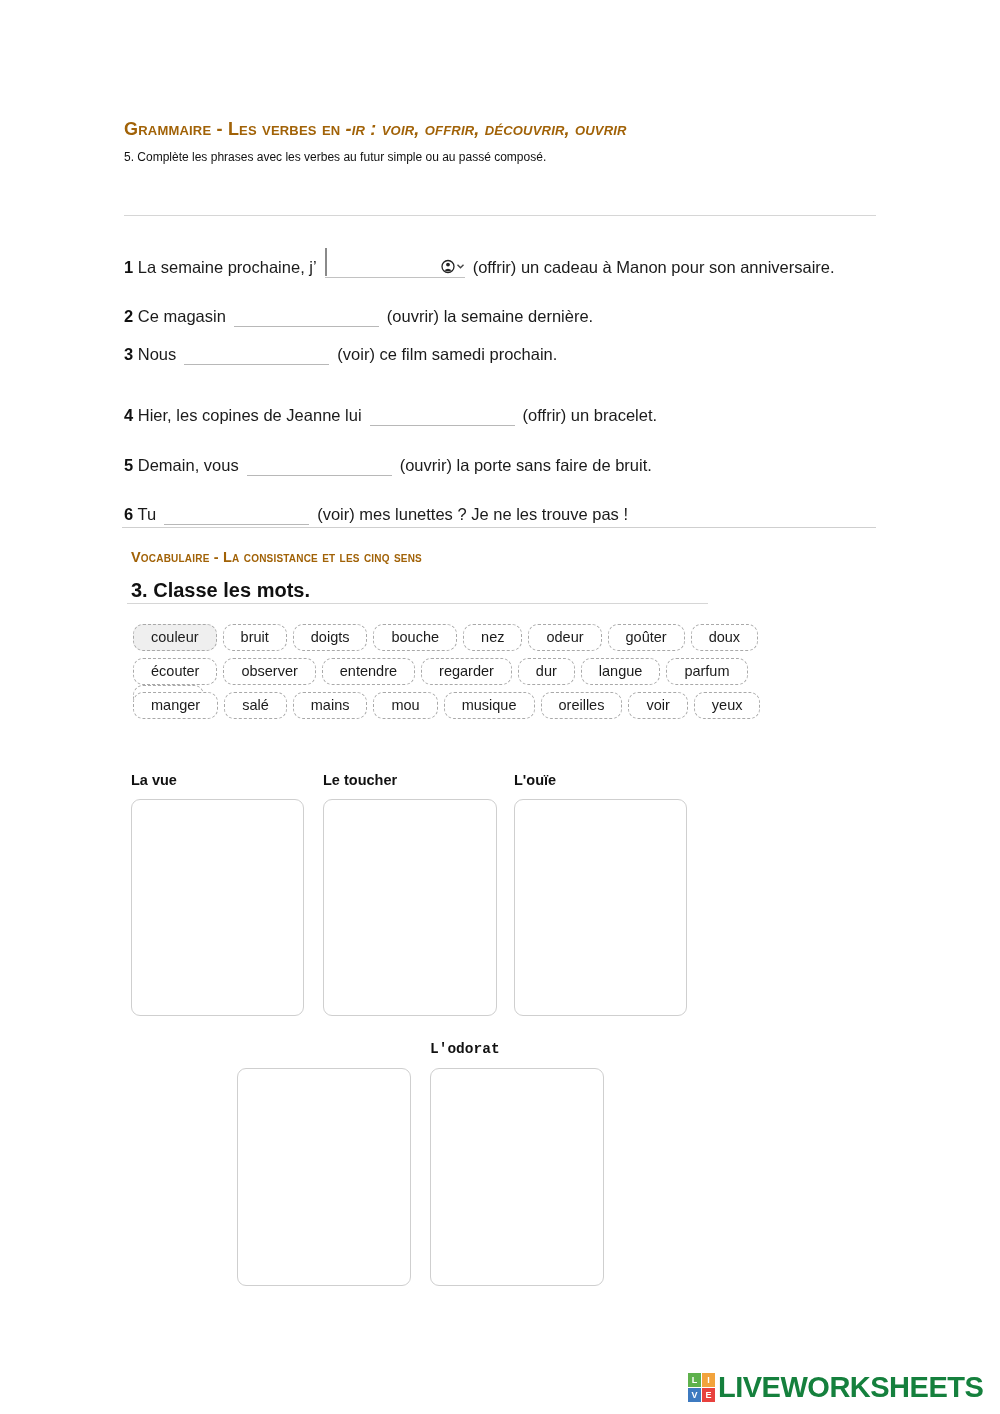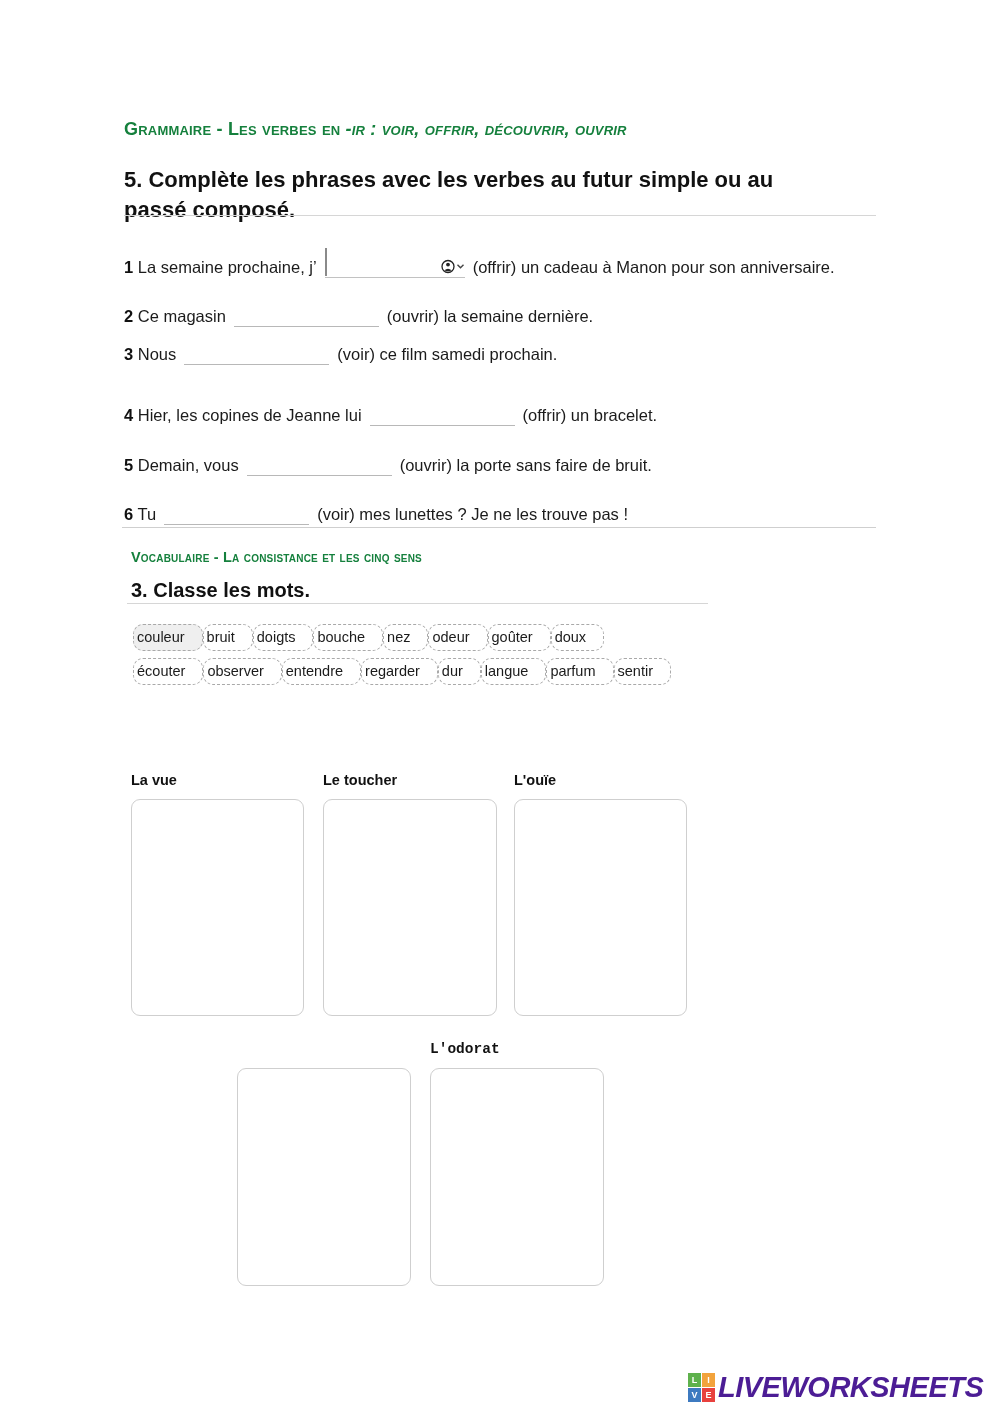--- a/index.html
+++ b/index.html
@@ -1,24 +1,24 @@
 <!DOCTYPE html>
 <html><head>
 <meta charset="utf-8">
 <style>
   * { margin:0; padding:0; box-sizing:border-box; }
   html,body { background:#ffffff; }
   .page {
     position:relative; width:1000px; height:1414px; background:#ffffff;
     font-family:"Liberation Sans", sans-serif; color:#1b1b1b; overflow:hidden;
   }
-  .sc { font-variant:small-caps; font-weight:bold; color:#15803d; }
+  .sc { font-variant:small-caps; font-weight:bold; color:#a16207; }
   .grammar-heading { position:absolute; left:124px; top:119px; font-size:18px; letter-spacing:.2px; white-space:nowrap; }
   .grammar-heading .verbs { font-style:italic; }
-  .exercise-title { position:absolute; left:124px; top:165px; width:690px; font-size:22px; font-weight:bold; line-height:1.35; color:#111; }
+  .exercise-title { position:absolute; left:124px; top:149px; width:690px; font-size:12px; font-weight:normal; line-height:1.35; color:#111; }
   .divider { position:absolute; height:0; border-top:1px solid #d6d6d6; }
   .divider.d1 { left:124px; top:215px; width:752px; }
   .divider.d2 { left:122px; top:527px; width:754px; border-color:#cfcfcf; }
   .divider.d3 { left:127px; top:603px; width:581px; }
 
   .sentence { position:absolute; left:124px; width:770px; font-size:16.5px; line-height:20px; white-space:nowrap; }
   .sentence b { font-weight:bold; color:#111; }
   .blank {
     display:inline-block; width:145px; height:24px; border-bottom:1px solid #b8b8b8;
     margin:0 8px; position:relative; top:5px; vertical-align:baseline;
@@ -27,21 +27,21 @@
   .caret { position:absolute; left:0; bottom:1px; width:2px; height:28px; background:#8a8a8a; }
   .accent-widget { position:absolute; right:0; bottom:3px; display:flex; align-items:center; }
 
   .vocab-heading { position:absolute; left:131px; top:549px; font-size:14.5px; letter-spacing:.2px; white-space:nowrap; }
   .vocab-title { position:absolute; left:131px; top:579px; font-size:20px; font-weight:bold; color:#111; }
 
   .word-bank { position:absolute; left:133px; top:624px; width:640px; }
   .chip-row { height:34px; }
   .chip {
     display:inline-block; border:1px dashed #a9a9a9; border-radius:10px; background:#fff;
-    padding:4px 17px 5px 3px; font-size:14.5px; color:#1b1b1b; cursor:pointer;
+    padding:4px 17px 5px 17px; margin-right:6px; font-size:14.5px; color:#1b1b1b; cursor:pointer;
   }
   .chip.selected { background:#efefef; }
 
   .zone-label { position:absolute; font-size:14.5px; font-weight:bold; color:#111; text-align:left; }
   .zone-box { position:absolute; border:1px solid #cfcfcf; border-radius:9px; background:#fff; }
 
   .footer-logo { position:absolute; left:688px; top:1371px; display:flex; align-items:center; }
   .logo-grid { display:grid; grid-template-columns:13px 13px; grid-template-rows:14px 14px; gap:1px; margin-right:3px; }
   .logo-tile { display:flex; align-items:center; justify-content:center; color:#fff; font-size:9px; font-weight:bold; font-family:"Liberation Sans", sans-serif; }
   .logo-text { font-size:29px; font-weight:bold; letter-spacing:-.5px; white-space:nowrap; }
@@ -75,20 +75,21 @@
 
   <div class="divider d2"></div>
 
   <div class="vocab-heading sc">Vocabulaire - La consistance et les cinq sens</div>
   <div class="vocab-title">3. Classe les mots.</div>
   <div class="divider d3"></div>
 
   <div class="word-bank" id="word-bank">
       <div class="chip-row"><span class="chip selected">couleur</span><span class="chip">bruit</span><span class="chip">doigts</span><span class="chip">bouche</span><span class="chip">nez</span><span class="chip">odeur</span><span class="chip">goûter</span><span class="chip">doux</span></div>
       <div class="chip-row"><span class="chip">écouter</span><span class="chip">observer</span><span class="chip">entendre</span><span class="chip">regarder</span><span class="chip">dur</span><span class="chip">langue</span><span class="chip">parfum</span><span class="chip">sentir</span></div>
+      <div class="chip-row"><span class="chip">manger</span><span class="chip">salé</span><span class="chip">mains</span><span class="chip">mou</span><span class="chip">musique</span><span class="chip">oreilles</span><span class="chip">voir</span><span class="chip">yeux</span></div>
     </div>
 
   <div id="drop-zones">
       <div class="zone-label" style="left: 131px; top: 772px; width: 173px;">La vue</div>
       <div class="zone-box" style="left: 131px; top: 799px; width: 173px; height: 217px;"></div>
       <div class="zone-label" style="left: 323px; top: 772px; width: 174px;">Le toucher</div>
       <div class="zone-box" style="left: 323px; top: 799px; width: 174px; height: 217px;"></div>
       <div class="zone-label" style="left: 514px; top: 772px; width: 173px;">L'ouïe</div>
       <div class="zone-box" style="left: 514px; top: 799px; width: 173px; height: 217px;"></div>
       <div class="zone-label" style="left: 237px; top: 1041px; width: 174px; margin-top: 48px;">Le goût</div>
@@ -97,16 +98,16 @@
       <div class="zone-box" style="left: 430px; top: 1068px; width: 174px; height: 218px;"></div>
     </div>
 
   <div class="footer-logo">
     <div class="logo-grid" id="logo-grid">
         <div class="logo-tile" style="background: rgb(94, 177, 76);">L</div>
         <div class="logo-tile" style="background: rgb(242, 163, 60);">I</div>
         <div class="logo-tile" style="background: rgb(61, 122, 192);">V</div>
         <div class="logo-tile" style="background: rgb(232, 65, 62);">E</div>
       </div>
-    <div class="logo-text" id="logo-text" style="color: #4c1d95; font-style: italic;">LIVEWORKSHEETS</div>
+    <div class="logo-text" id="logo-text" style="color: #15803d;">LIVEWORKSHEETS</div>
   </div>
 
 </div>
 
 </body></html>

